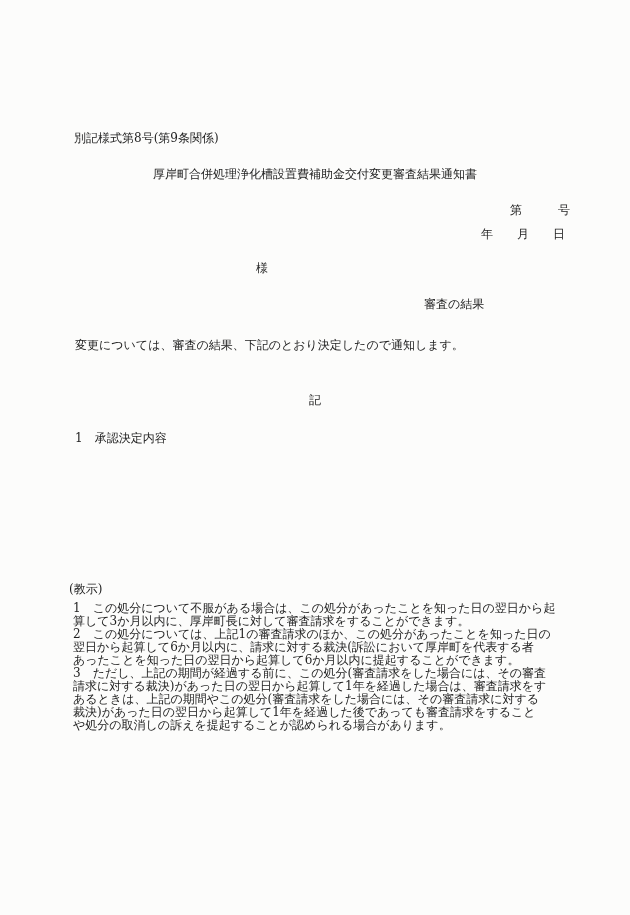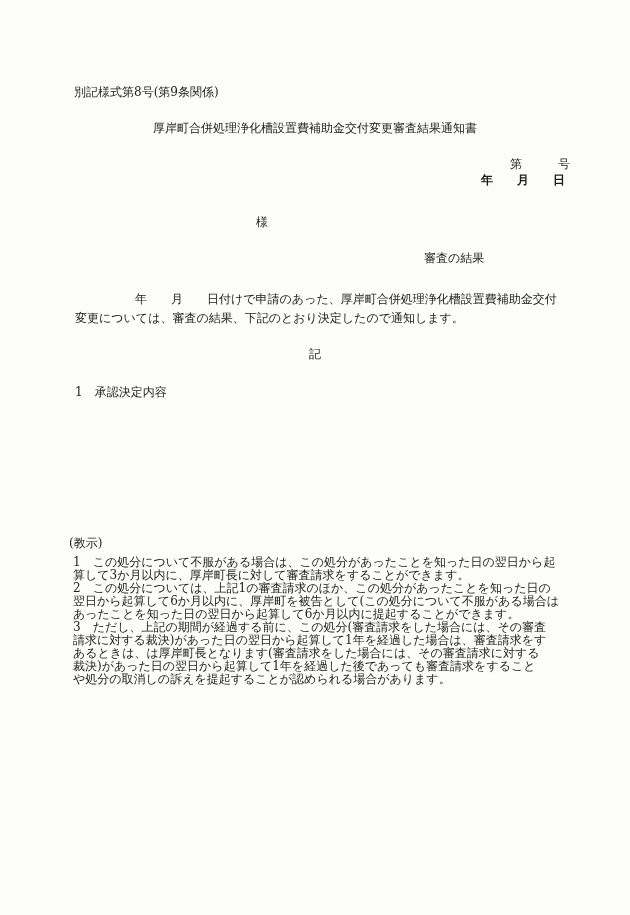--- a/index.html
+++ b/index.html
@@ -9,30 +9,31 @@
   }
   .page {
     position: relative;
     width: 630px;
     height: 703px;
     background: #fcfcfb;
     color: #1d1d1d;
     font-family: "DejaVu Serif", "Liberation Serif", serif;
     font-size: 12px;
     overflow: hidden;
+    margin-top: 46px;
   }
   .abs {
     position: absolute;
     white-space: nowrap;
     line-height: 14px;
   }
   .form-label   { left: 74px;  top: 85px; }
   .doc-title    { left: 0; width: 100%; text-align: center; top: 121px; }
   .doc-number   { right: 60px; top: 157px; font-family: Liberation Serif, serif; }
-  .doc-date     { right: 65px; top: 173px; font-weight: bold; }
+  .doc-date     { right: 65px; top: 181px; }
   .addressee    { left: 256px; top: 215px; }
   .sender       { left: 424px; top: 251px; }
   .body-par     { left: 75px;  top: 290px; line-height: 19px; }
   .body-line1   { padding-left: 60px; white-space: nowrap; }
   .body-line2   { white-space: nowrap; }
   .record-marker{ left: 0; width: 100%; text-align: center; top: 347px; }
   .section1     { left: 75px;  top: 385px; }
   .kyoji        { left: 69px;  top: 537px; line-height: 13px; }
   .kyoji-heading{ margin-bottom: 6px; white-space: nowrap; }
   .kyoji-line   { padding-left: 4px; white-space: nowrap; }
@@ -48,35 +49,34 @@
 
   <div class="abs doc-number">第　　　号</div>
 
   <div class="abs doc-date">年　　月　　日</div>
 
   <div class="abs addressee">様</div>
 
   <div class="abs sender">審査の結果</div>
 
   <div class="abs body-par">
-    <div class="body-line1">年　　月　　日付けで申請のあった、厚岸町合併処理浄化槽設置費補助金交付</div>
     <div class="body-line2">変更については、審査の結果、下記のとおり決定したので通知します。</div>
   </div>
 
   <div class="abs record-marker">記</div>
 
   <div class="abs section1">1　承認決定内容</div>
 
   <div class="abs kyoji">
     <div class="kyoji-heading">(教示)</div>
     <div class="kyoji-line">1　この処分について不服がある場合は、この処分があったことを知った日の翌日から起</div>
     <div class="kyoji-line">算して3か月以内に、厚岸町長に対して審査請求をすることができます。</div>
     <div class="kyoji-line">2　この処分については、上記1の審査請求のほか、この処分があったことを知った日の</div>
-    <div class="kyoji-line">翌日から起算して6か月以内に、厚岸町を被告として(この処分について不服がある場合は</div>
+    <div class="kyoji-line">翌日から起算して6か月以内に、請求に対する裁決(訴訟において厚岸町を代表する者</div>
     <div class="kyoji-line">あったことを知った日の翌日から起算して6か月以内に提起することができます。</div>
     <div class="kyoji-line">3　ただし、上記の期間が経過する前に、この処分(審査請求をした場合には、その審査</div>
     <div class="kyoji-line">請求に対する裁決)があった日の翌日から起算して1年を経過した場合は、審査請求をす</div>
-    <div class="kyoji-line">あるときは、は厚岸町長となります(審査請求をした場合には、その審査請求に対する</div>
+    <div class="kyoji-line">あるときは、上記の期間やこの処分(審査請求をした場合には、その審査請求に対する</div>
     <div class="kyoji-line">裁決)があった日の翌日から起算して1年を経過した後であっても審査請求をすること</div>
     <div class="kyoji-line">や処分の取消しの訴えを提起することが認められる場合があります。</div>
   </div>
 
 </div>
 
 </body></html>

